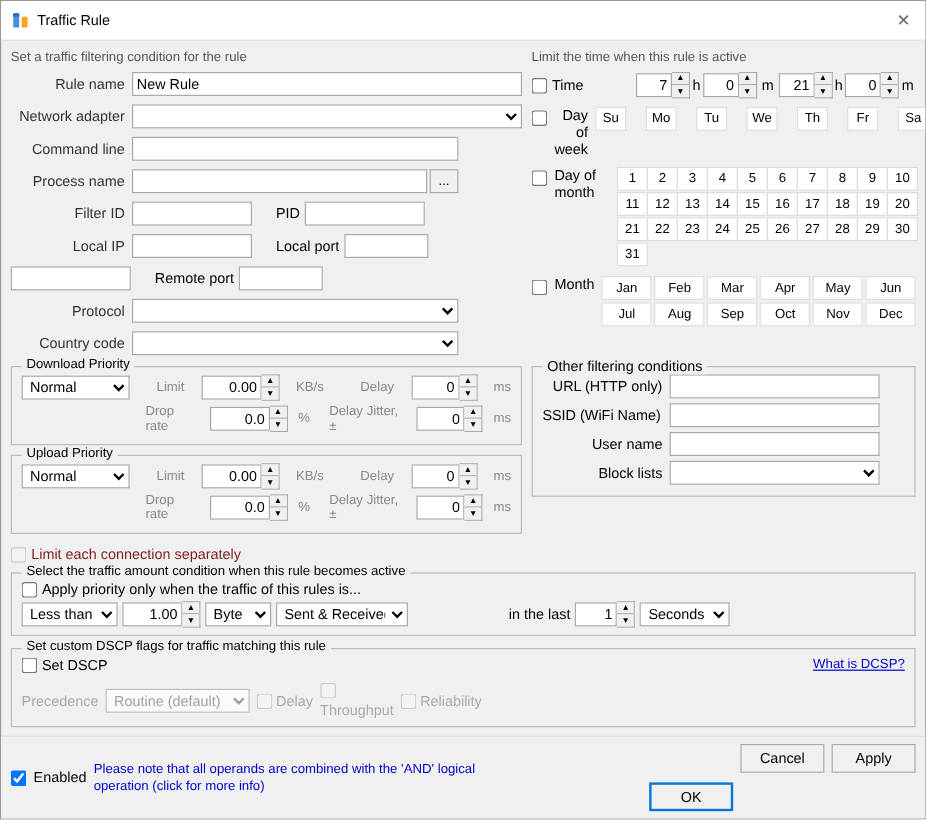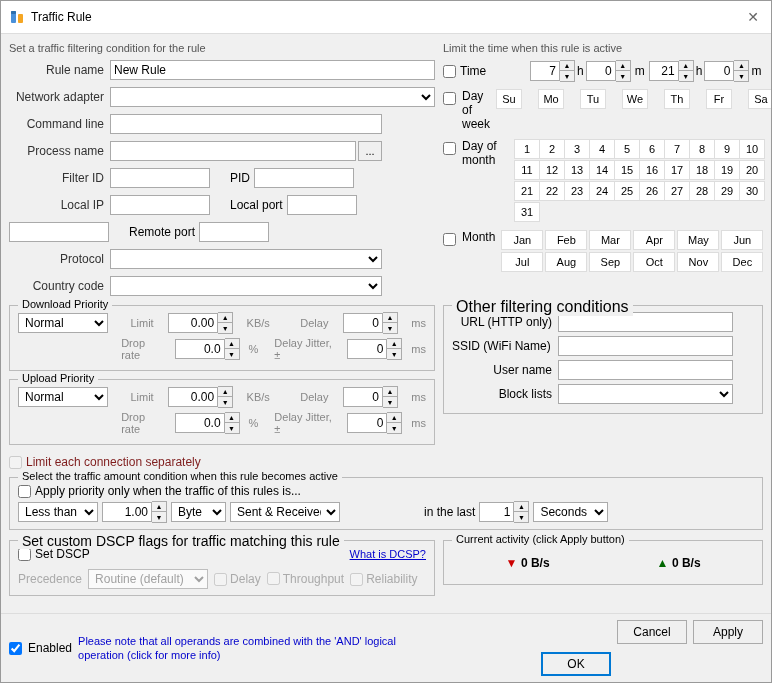--- a/index.html
+++ b/index.html
@@ -27,26 +27,26 @@
     .btn-browse { height: 20px; min-width: 24px; border: 1px solid #aaa; background: #f0f0f0; cursor: pointer; font-size: 11px; margin-left: 2px; }
     input[type=checkbox] { width: 13px; height: 13px; cursor: pointer; }
     .cal-day { width: 26px; height: 20px; display: flex; align-items: center; justify-content: center; font-size: 11px; border: 1px solid #ddd; background: white; cursor: pointer; }
     .month-btn { height: 20px; display: flex; align-items: center; justify-content: center; font-size: 11px; border: 1px solid #ddd; background: white; cursor: pointer; }
     
     .priority-section { border: 1px solid #bbb; padding: 6px 8px; position: relative; background: #f0f0f0; margin-bottom: 4px; }
     .priority-label { position: absolute; top: -8px; left: 8px; background: #f0f0f0; padding: 0 4px; font-size: 11px; }
     .priority-row { display: flex; align-items: center; gap: 6px; margin-bottom: 3px; justify-content: space-between; }
     .lbl { color: #888; font-size: 11px; }
     .dscp-section { display: flex; flex-direction: column; gap: 4px; border: 1px solid #bbb; padding: 6px 8px; position: relative; background: #f0f0f0; }
-    .dscp-label { position: absolute; top: -8px; left: 8px; background: #f0f0f0; padding: 0 4px; font-size: 14px; }
+    .dscp-label { position: absolute; top: -8px; left: 8px; background: #f0f0f0; padding: 0 4px; font-size: 11px; }
     .bottom-row { display: flex; gap: 8px; }
     .bottom-left { flex: 1; display: flex; flex-direction: column; gap: 4px; }
     .bottom-right { width: 320px; display: flex; flex-direction: column; gap: 4px; }
     .other-filter { border: 1px solid #bbb; padding: 6px 8px; position: relative; background: #f0f0f0; }
-    .other-filter-label { position: absolute; top: -8px; left: 8px; background: #f0f0f0; padding: 0 4px; font-size: 16px; }
+    .other-filter-label { position: absolute; top: -8px; left: 8px; background: #f0f0f0; padding: 0 4px; font-size: 12px; }
     .current-activity { border: 1px solid #bbb; padding: 6px 8px; position: relative; background: #f0f0f0; }
     .ca-label { position: absolute; top: -8px; left: 8px; background: #f0f0f0; padding: 0 4px; font-size: 11px; }
     .activity-row { display: flex; justify-content: space-around; align-items: center; padding: 8px 0; }
     .activity-val { font-size: 13px; font-weight: bold; }
     .footer { display: flex; align-items: center; justify-content: space-between; padding: 6px 8px; border-top: 1px solid #ddd; background: #f0f0f0; }
     .footer-left { display: flex; align-items: center; gap: 6px; }
     .footer-btns { display: flex; gap: 6px; }
     .footer-btn { height: 24px; min-width: 70px; border: 1px solid #aaa; background: #f0f0f0; cursor: pointer; font-size: 12px; }
     .footer-btn.ok { border: 2px solid #0078d4; margin-top: 32px; }
     .enabled-note { font-size: 11px; color: #0000cc; max-width: 360px; line-height: 1.3; }
@@ -171,21 +171,21 @@
             <div class="spinner-btns">
                 <button>▲</button>
                 <button>▼</button>
               </div>
           </div>
           <span style="margin-left:2px;">m</span>
         </div>
 
         <div style="display:flex; align-items:flex-start; gap:6px; margin-bottom:4px;">
           <input type="checkbox" style="margin-top: 3px;">
-          <span style="width:80px;">Day of week</span>
+          <span style="width:80px;text-align:right;">Day of week</span>
           <div style="display:flex; gap:16px;">
             <div class="cal-day">Su</div>
             <div class="cal-day">Mo</div>
             <div class="cal-day">Tu</div>
             <div class="cal-day">We</div>
             <div class="cal-day">Th</div>
             <div class="cal-day">Fr</div>
             <div class="cal-day">Sa</div>
           </div>
         </div>
@@ -427,46 +427,31 @@
           </div>
           <div style="display:flex; align-items:center; gap:6px;">
             <span style="color:#aaa;">Precedence</span>
             <select style="width:120px;" disabled="">
               <option>Routine (default)</option>
             </select>
             <label style="display:flex; align-items:center; gap:3px; color:#aaa;">
               <input type="checkbox" disabled="" style="">
               <span>Delay</span>
             </label>
-            <label style="display:flex; align-items:flex-start; gap:3px; color:#aaa;">
+            <label style="display:flex; align-items:flex-start; gap:3px; color:#aaa;flex-direction:column;">
               <input type="checkbox" disabled="" style="">
               <span>Throughput</span>
             </label>
             <label style="display:flex; align-items:center; gap:3px; color:#aaa;">
               <input type="checkbox" disabled="" style="">
               <span>Reliability</span>
             </label>
           </div>
         </div>
       </div>
-      <div class="bottom-right">
-        <div class="current-activity">
-          <span class="ca-label">Current activity (click Apply button)</span>
-          <div class="activity-row">
-            <span class="activity-val">
-              <span style="color:#c00;">▼</span>
-              <span>0 B/s</span>
-            </span>
-            <span class="activity-val">
-              <span style="color:#060;">▲</span>
-              <span>0 B/s</span>
-            </span>
-          </div>
-        </div>
-      </div>
     </div>
   </div>
 
   <div class="footer">
     <div class="footer-left">
       <input type="checkbox" checked="" style="">
       <span>Enabled</span>
       <span class="enabled-note" style="cursor:pointer;">Please note that all operands are combined with the 'AND' logical operation (click for more info)</span>
     </div>
     <div class="footer-btns">

